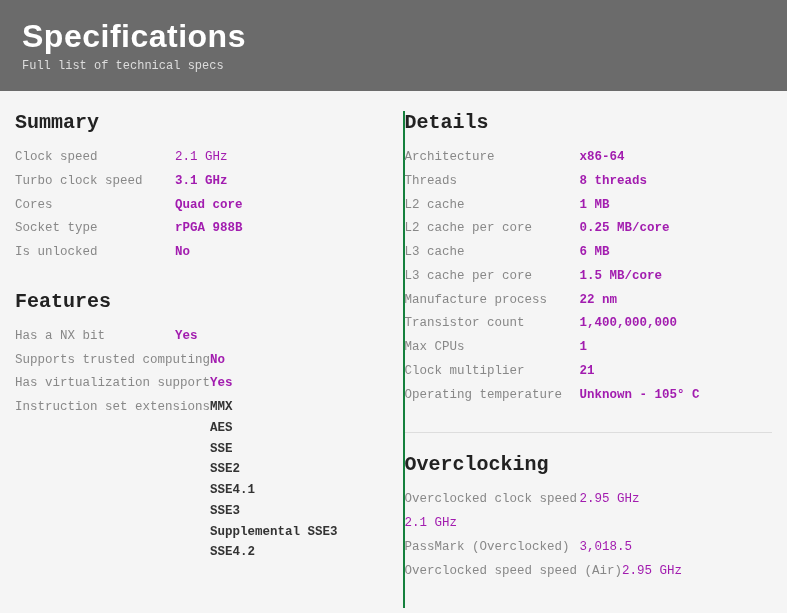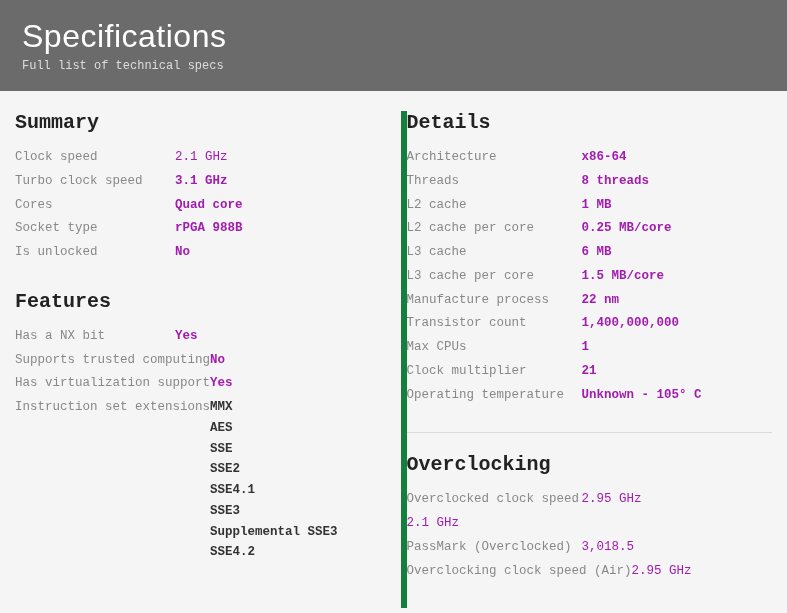--- a/index.html
+++ b/index.html
@@ -5,21 +5,21 @@
     * { box-sizing: border-box; margin: 0; padding: 0; }
     body { font-family: 'Courier New', Courier, monospace; background: #f0f0f0; color: #333; font-size: 13px; }
 
     .header {
       background: #6b6b6b;
       padding: 18px 22px 18px 22px;
       color: white;
     }
     .header h1 {
       font-size: 32px;
-      font-weight: normal;
+      font-weight: bold;
       font-family: Arial, sans-serif;
       letter-spacing: 0.5px;
     }
     .header p {
       font-size: 12px;
       color: #ddd;
       margin-top: 4px;
       font-family: 'Courier New', Courier, monospace;
     }
 
@@ -30,21 +30,21 @@
       background: #f5f5f5;
     }
 
     .left-col {
       flex: 1;
       padding-right: 20px;
     }
 
     .right-col {
       flex: 1;
-      border-left: 6px solid #15803d;
+      border-left: 2px solid #15803d;
     }
 
     .section {
       margin-bottom: 28px;
     }
 
     .section h2 {
       font-size: 20px;
       font-weight: bold;
       font-family: Liberation Mono, monospace;
@@ -229,20 +229,20 @@
             <span class="spec-value normal">2.95 GHz</span>
           </div>
           <div class="spec-row">
             <span class="spec-value normal">2.1 GHz</span>
           </div>
           <div class="spec-row">
             <span class="spec-label">PassMark (Overclocked)</span>
             <span class="spec-value normal">3,018.5</span>
           </div>
           <div class="spec-row">
-            <span class="spec-label">Overclocking clock speed (Air)</span>
+            <span class="spec-label">Overclocked speed speed (Air)</span>
             <span class="spec-value normal">2.95 GHz</span>
           </div>
         </div>
     </div>
 
   </div>
 </div>
 
 </body></html>

